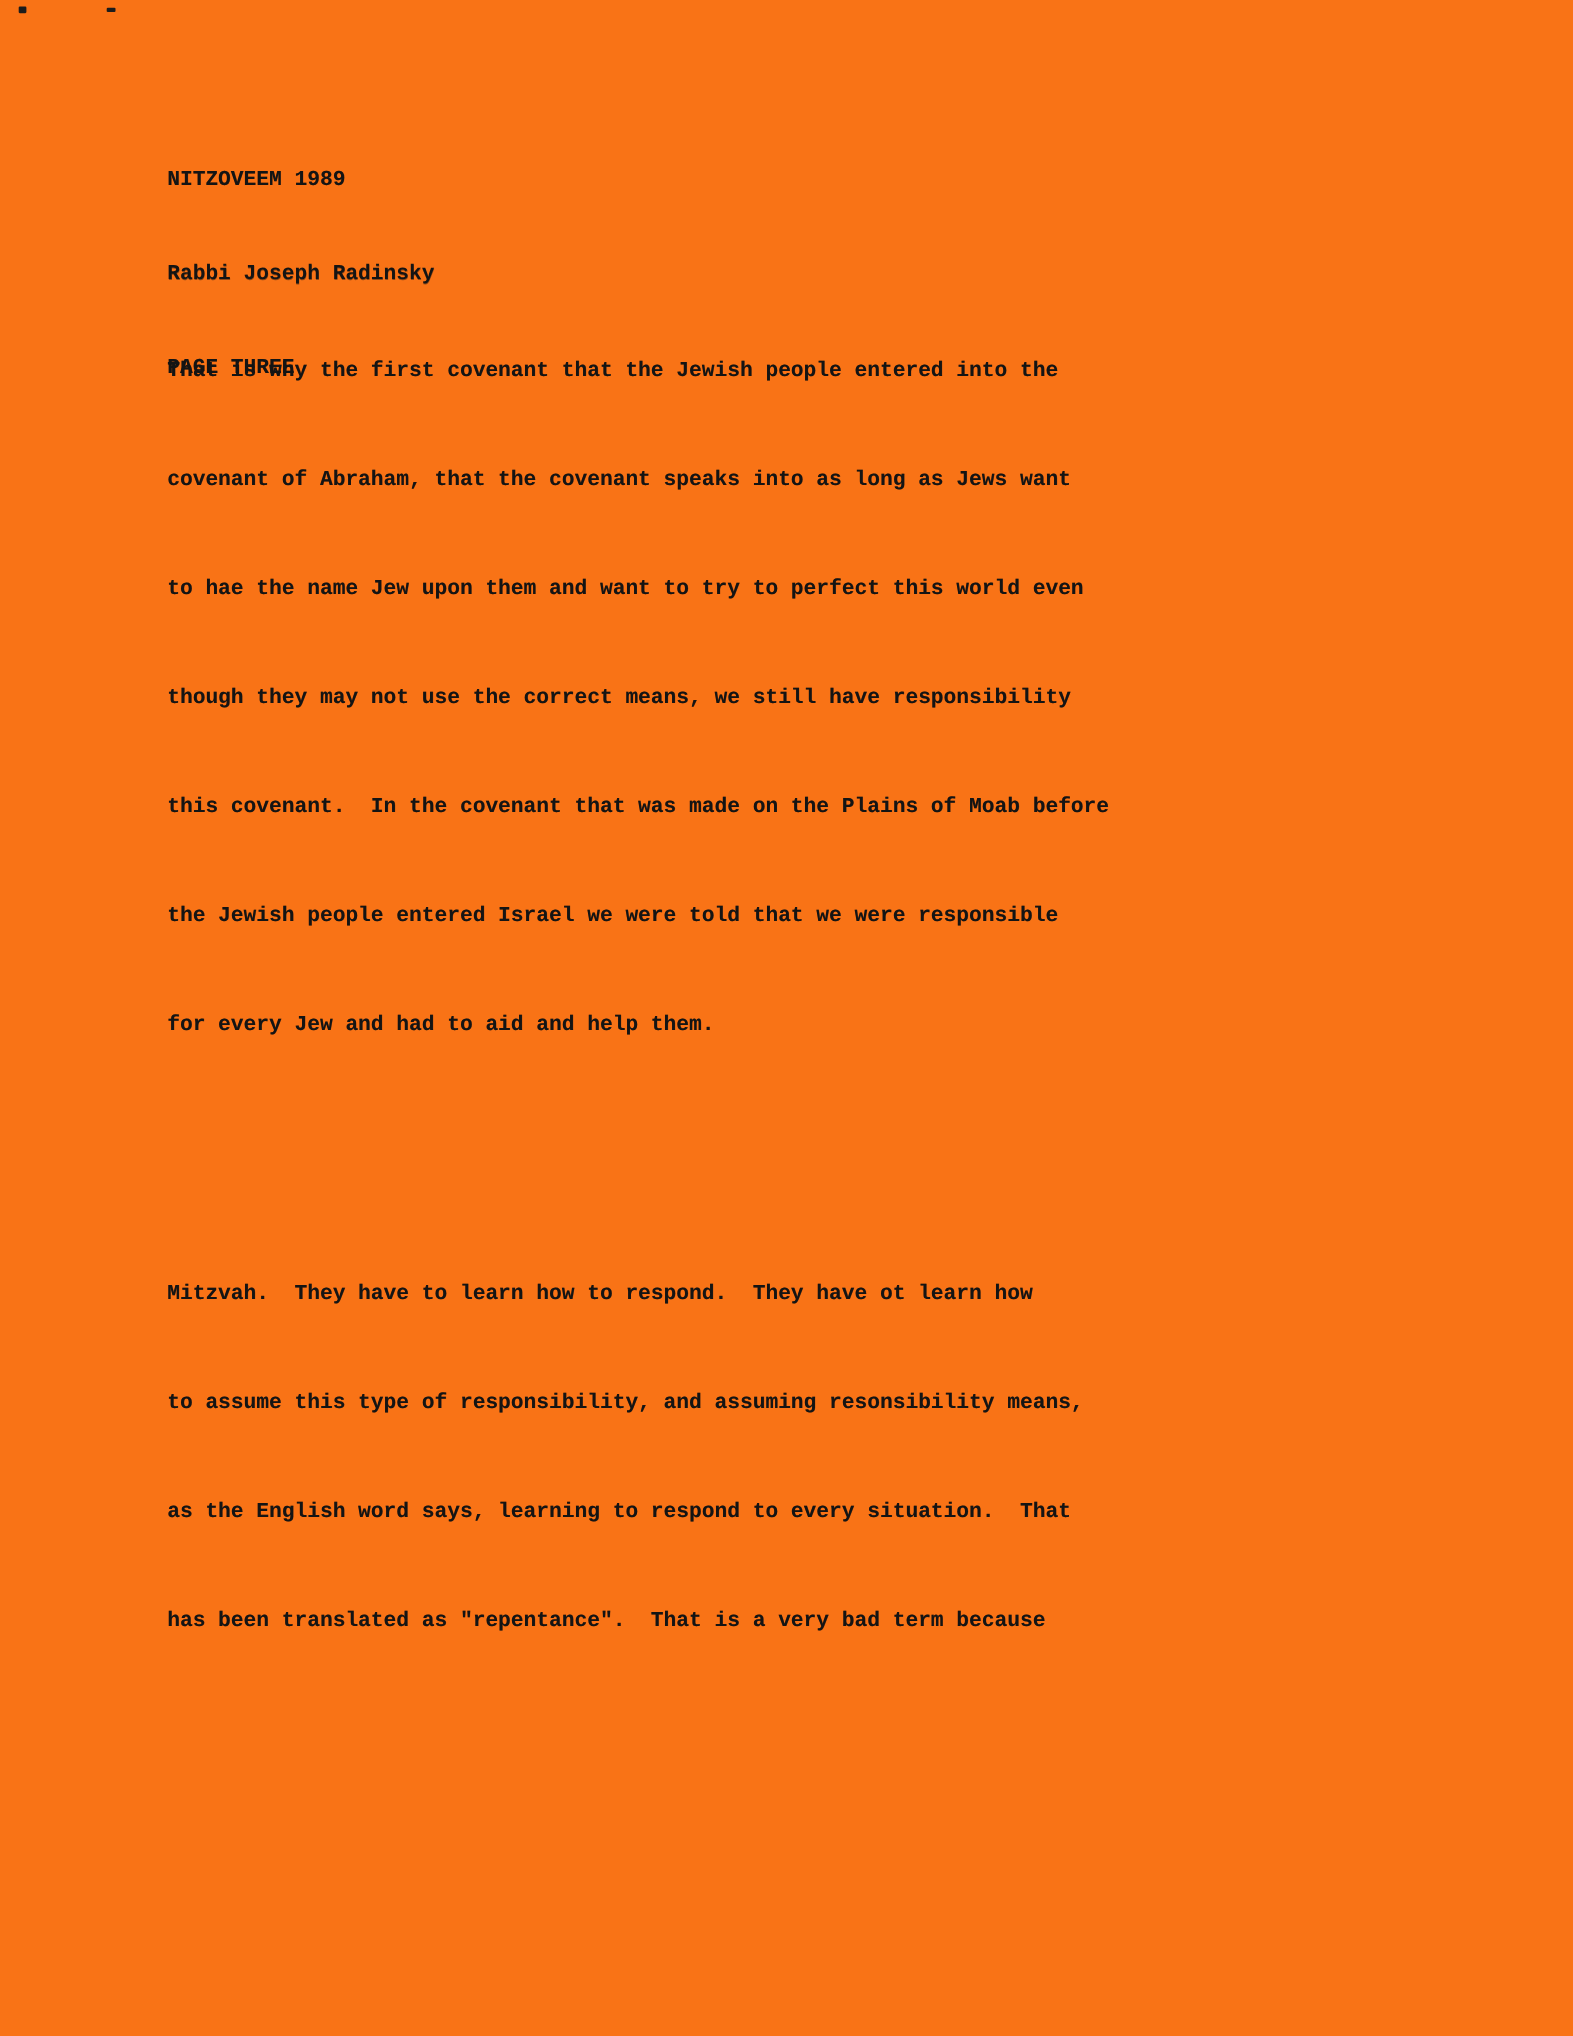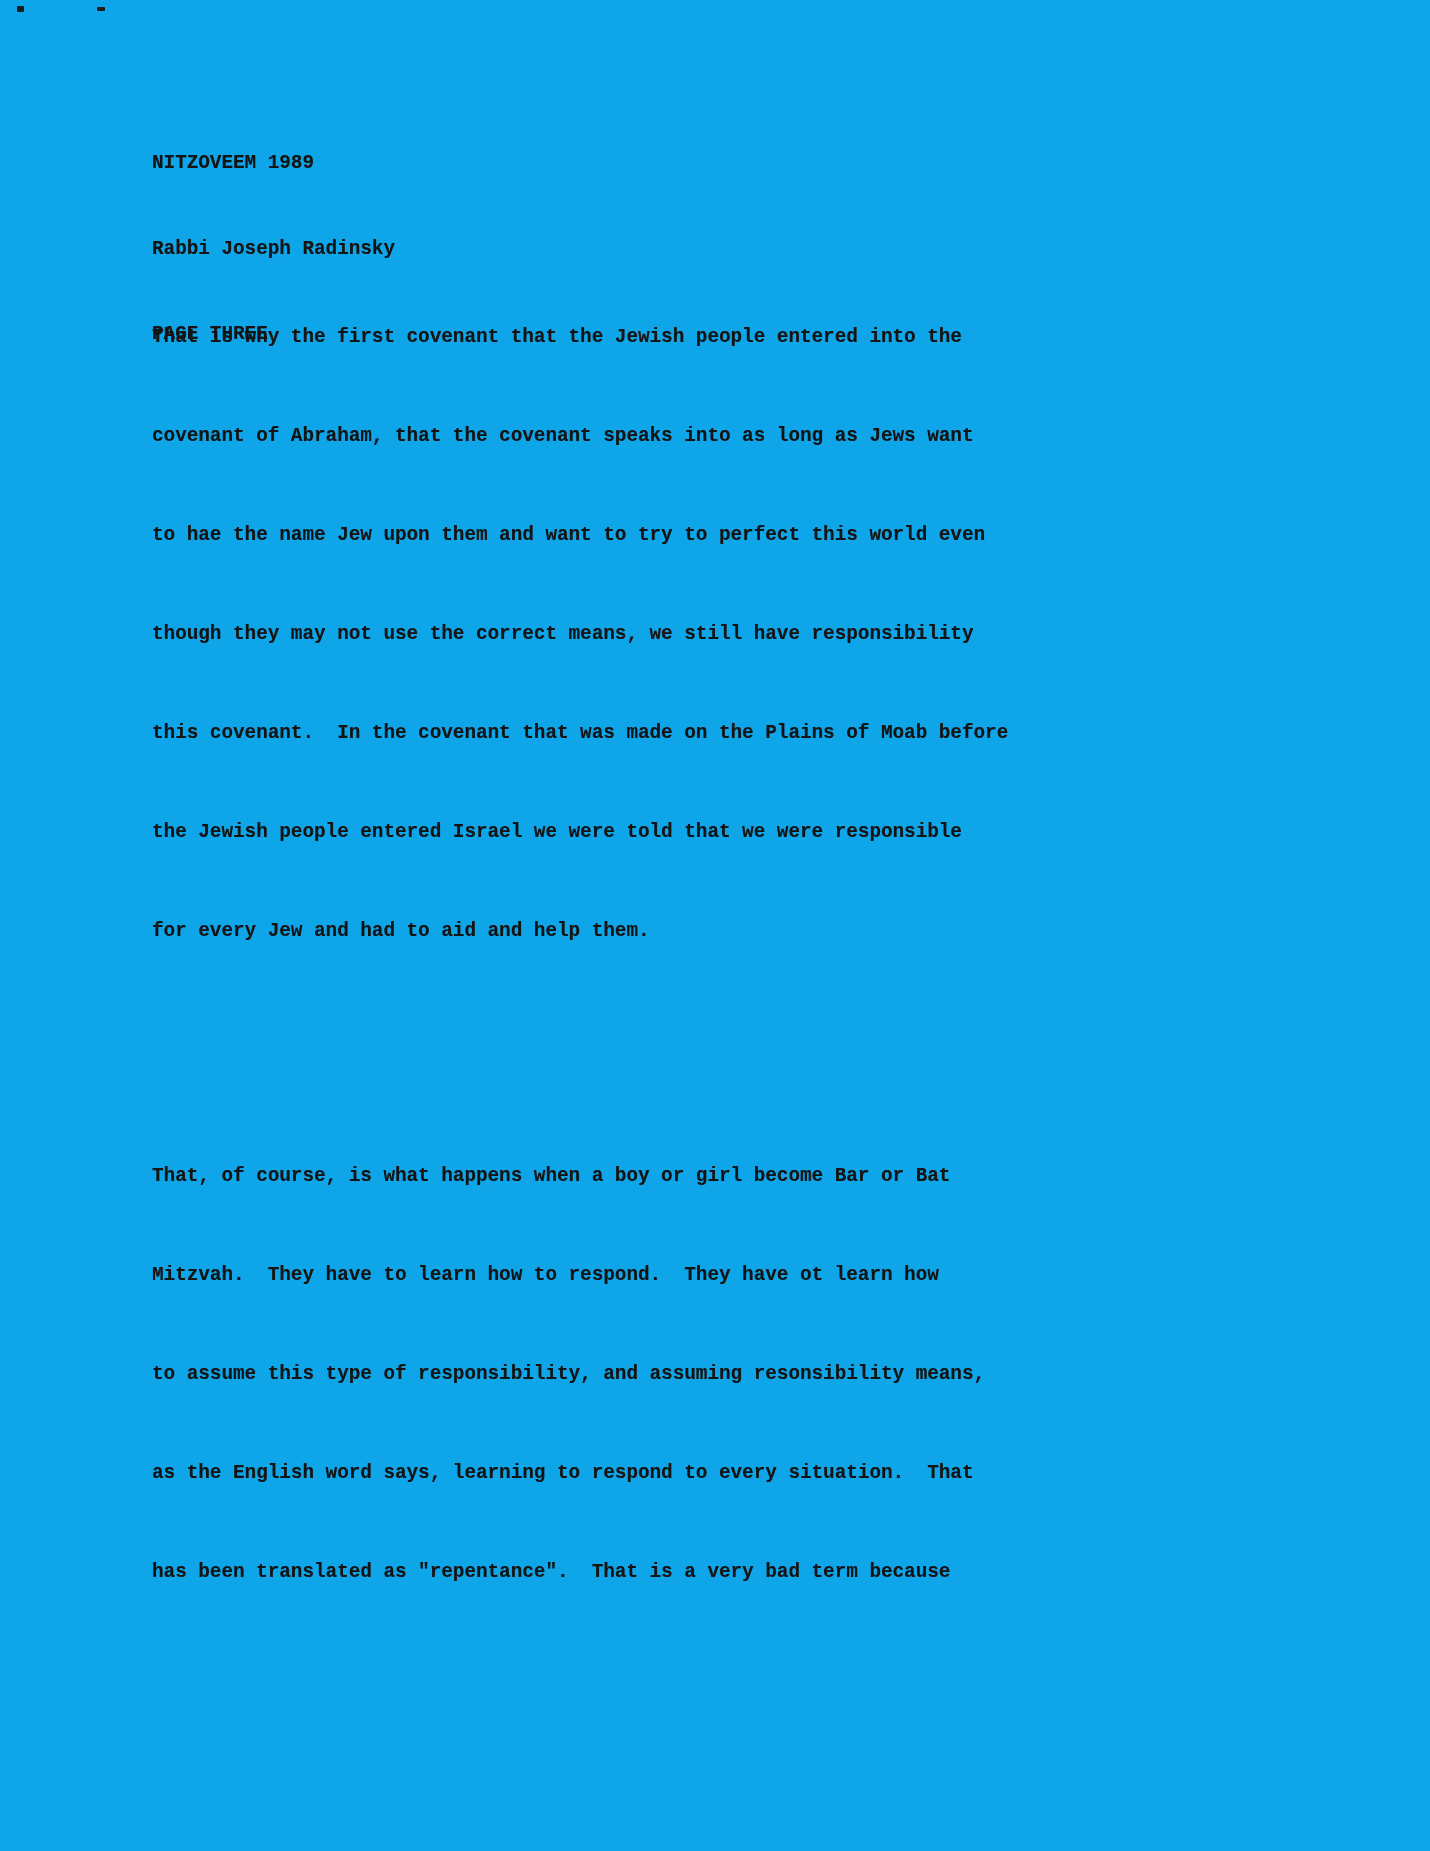--- a/index.html
+++ b/index.html
@@ -4,21 +4,21 @@
 <style>
   html, body {
     margin: 0;
     padding: 0;
     background: #e8e8e8;
   }
   .page {
     position: relative;
     width: 1430px;
     height: 1851px;
-    background: #0ea5e9;
+    background: #f97316;
     overflow: hidden;
     font-family: "Liberation Mono", "DejaVu Sans Mono", monospace;
     color: #141414;
   }
   
   .typewriter {
     font-weight: 700;
     text-shadow: 0.2px 0.2px 0 rgba(20,20,20,0.45);
     -webkit-font-smoothing: antialiased;
   }
@@ -72,21 +72,20 @@
       <div class="line">That is why the first covenant that the Jewish people entered into the</div>
       <div class="line">covenant of Abraham, that the covenant speaks into as long as Jews want</div>
       <div class="line">to hae the name Jew upon them and want to try to perfect this world even</div>
       <div class="line">though they may not use the correct means, we still have responsibility</div>
       <div class="line">this covenant.  In the covenant that was made on the Plains of Moab before</div>
       <div class="line">the Jewish people entered Israel we were told that we were responsible</div>
       <div class="line">for every Jew and had to aid and help them.</div>
     </div>
 
     <div class="para para-2">
-      <div class="line">That, of course, is what happens when a boy or girl become Bar or Bat</div>
       <div class="line">Mitzvah.  They have to learn how to respond.  They have ot learn how</div>
       <div class="line">to assume this type of responsibility, and assuming resonsibility means,</div>
       <div class="line">as the English word says, learning to respond to every situation.  That</div>
       <div class="line">has been translated as "repentance".  That is a very bad term because</div>
       
       
       
       
       
       

